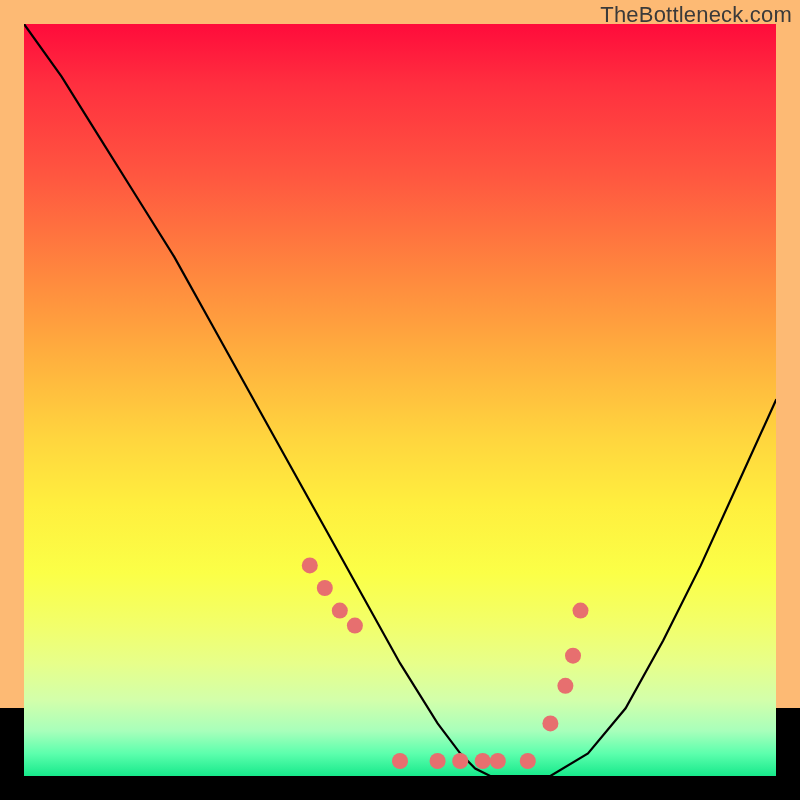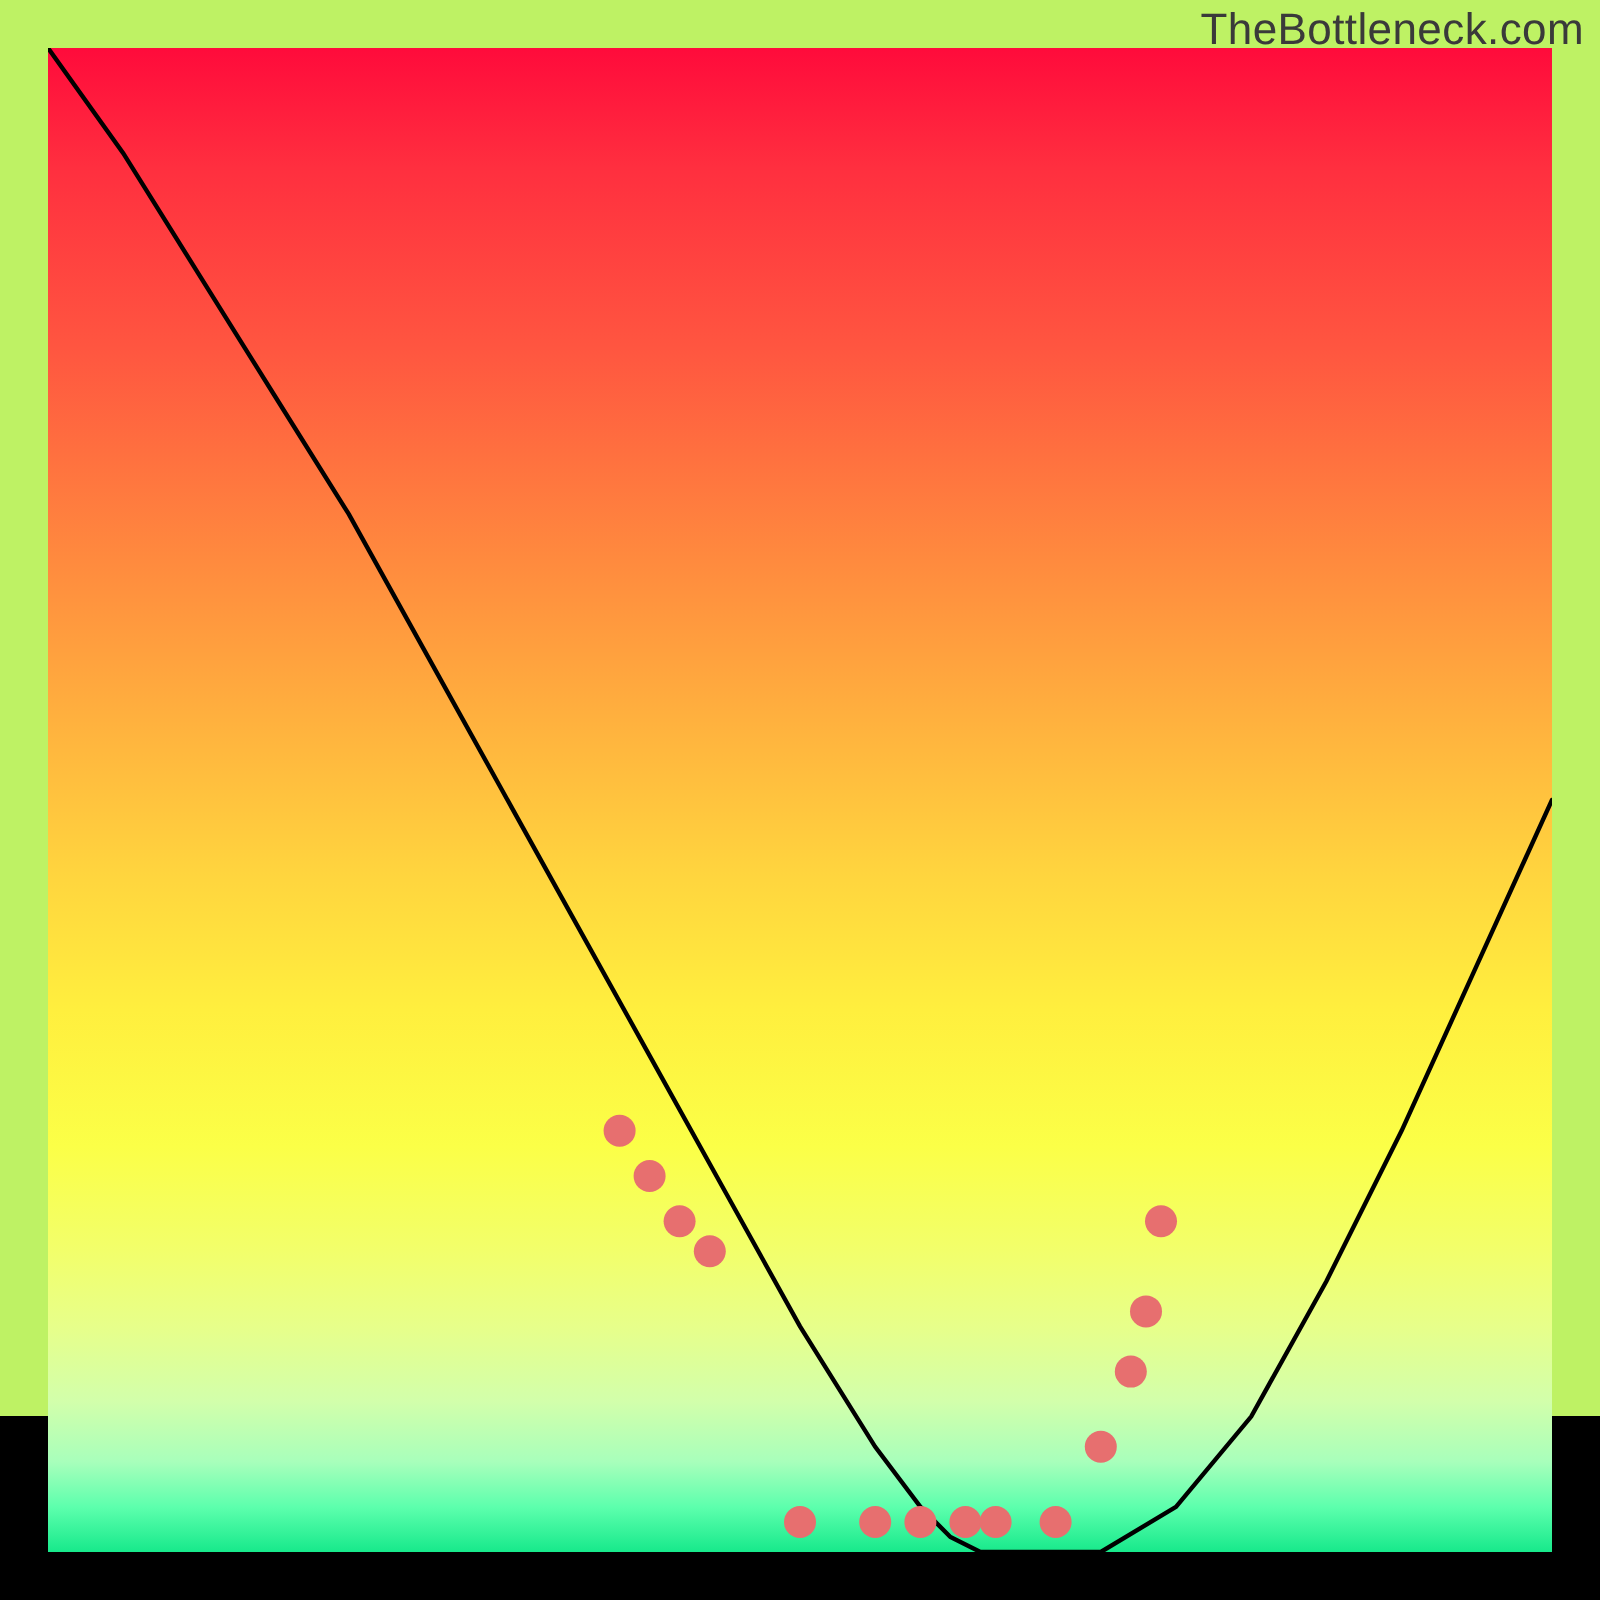--- a/index.html
+++ b/index.html
@@ -10,21 +10,21 @@
     overflow: hidden;
     background: #000;
     font-family: Arial, Helvetica, sans-serif;
   }
   .frame {
     position: absolute;
     left: 0;
     top: 0;
     width: 800px;
     height: 708px;
-    background: #bef264;
+    background: #fdba74;
   }
   .plot-area {
     position: absolute;
     left: 24px;
     top: 24px;
     width: 752px;
     height: 752px;
     overflow: hidden;
   }
   .gradient {

